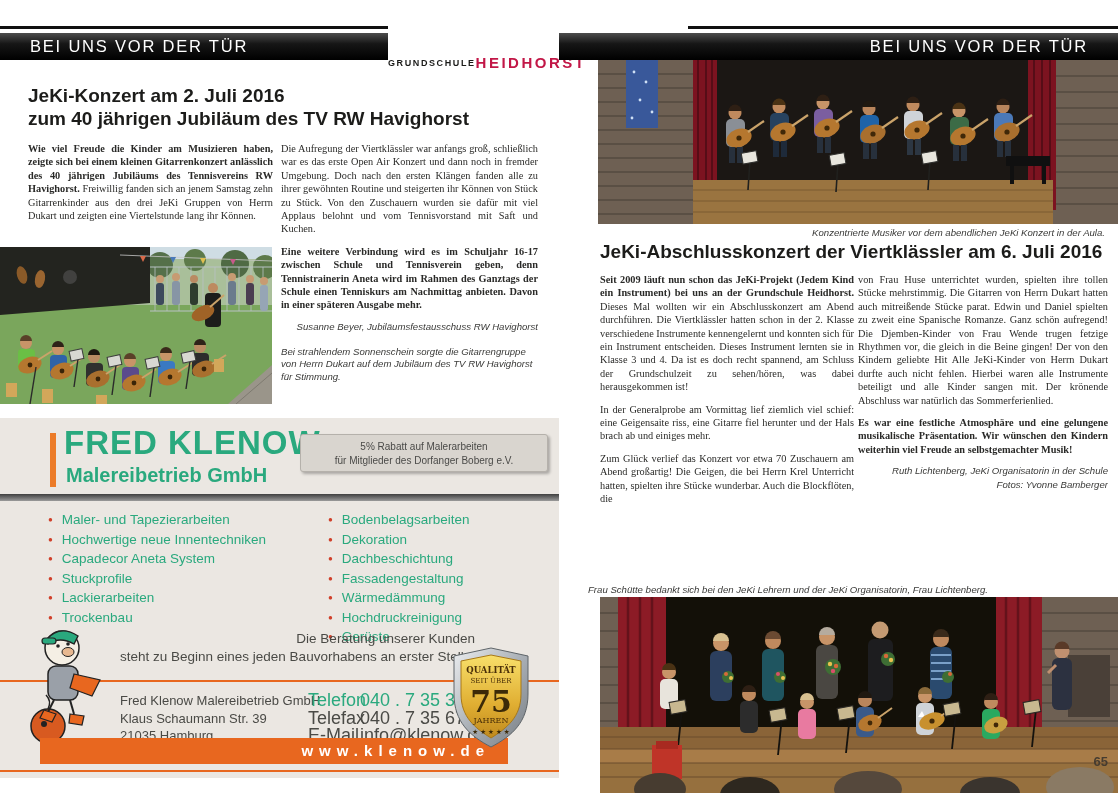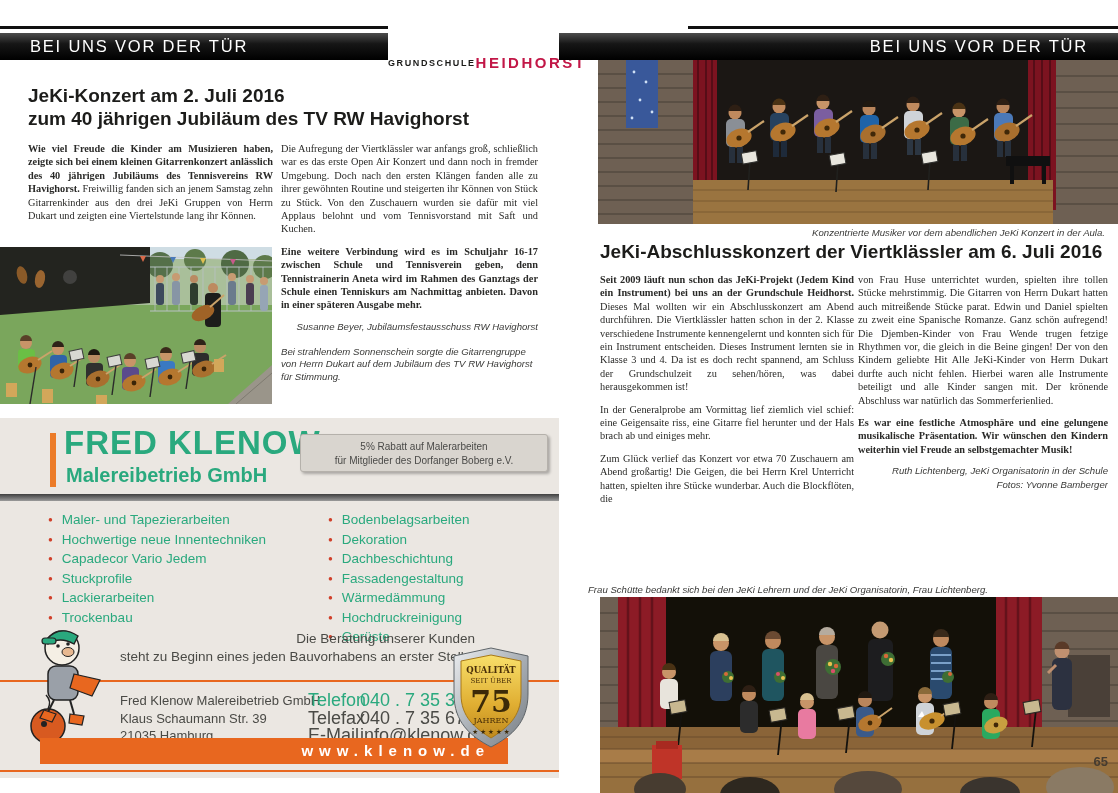--- a/index.html
+++ b/index.html
@@ -233,21 +233,21 @@
     <div class="abs ad-brand-sub" style="left:66px;top:46px;">Malereibetrieb GmbH</div>
     <div class="abs rabatt-box" style="left:300px;top:16px;width:248px;height:38px;box-sizing:border-box;">
       <div>5% Rabatt auf Malerarbeiten</div>
       <div>für Mitglieder des Dorfanger Boberg e.V.</div>
     </div>
     <div class="abs ad-divider" style="left:0;top:76px;width:559px;height:7px;"></div>
 
     <ul class="abs service-list" style="left:48px;top:92px;">
       <li>Maler- und Tapezierarbeiten</li>
       <li>Hochwertige neue Innentechniken</li>
-      <li>Capadecor Vario Jedem</li>
+      <li>Capadecor Aneta System</li>
       <li>Stuckprofile</li>
       <li>Lackierarbeiten</li>
       <li>Trockenbau</li>
     </ul>
     <ul class="abs service-list" style="left:328px;top:92px;">
       <li>Bodenbelagsarbeiten</li>
       <li>Dekoration</li>
       <li>Dachbeschichtung</li>
       <li>Fassadengestaltung</li>
       <li>Wärmedämmung</li>

